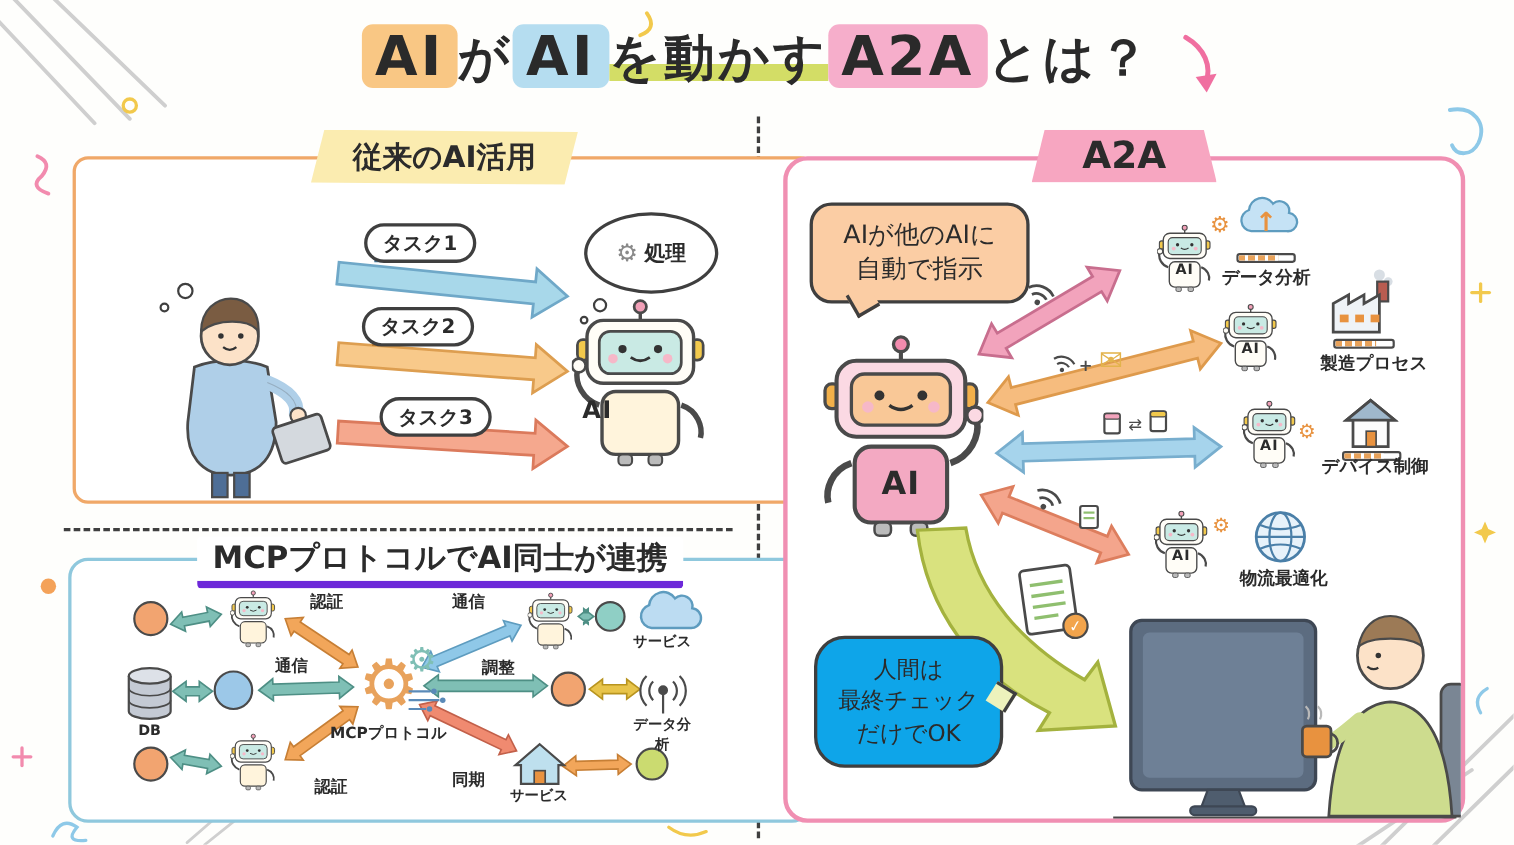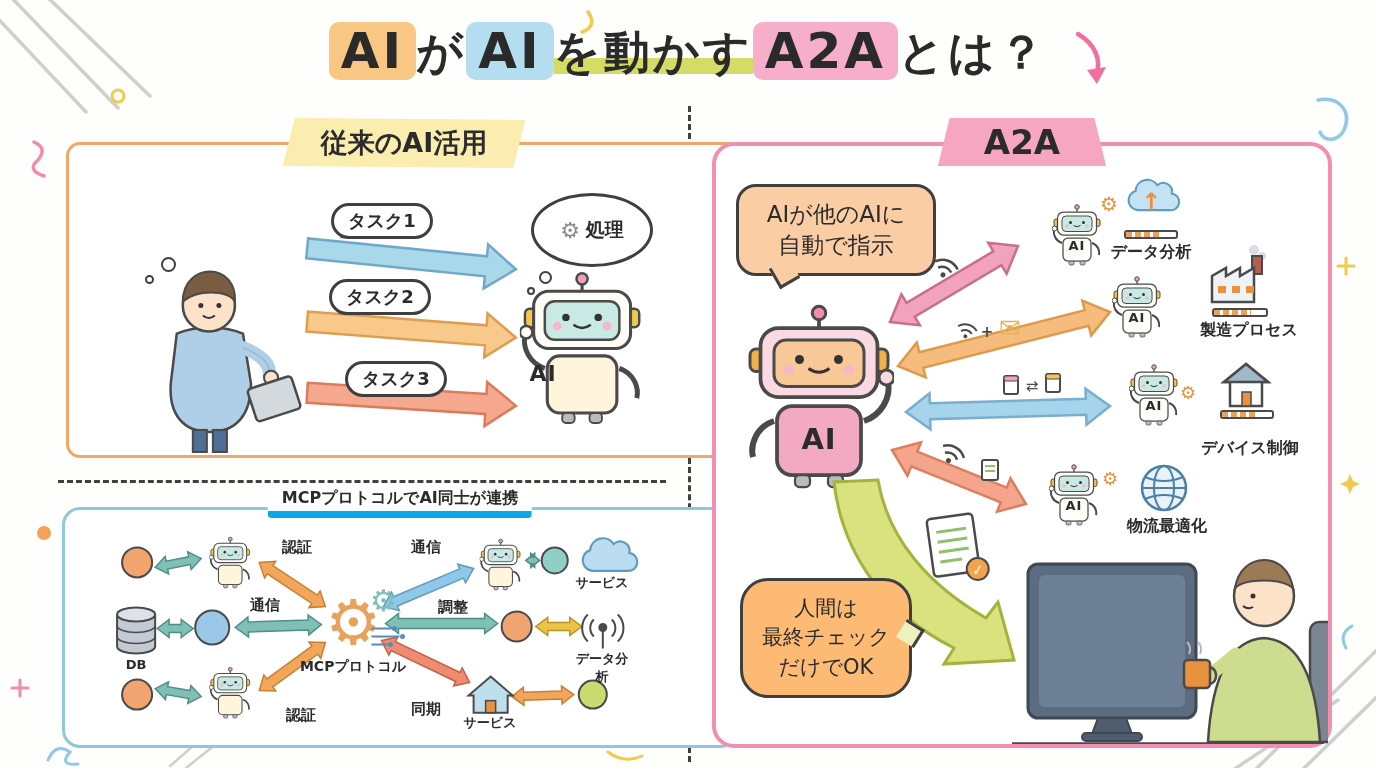--- a/index.html
+++ b/index.html
@@ -42,43 +42,43 @@
     background: #FBECB0; padding: 7px 38px; font-size: 27px; font-weight: bold;
     white-space: nowrap; clip-path: polygon(5% 0, 100% 4%, 95% 100%, 0 96%);
   }
   .ribbon-pink {
     position: absolute; left: 50%; top: -28px; transform: translateX(-50%);
     background: #F7A6C1; padding: 4px 46px; font-size: 34px; font-weight: bold;
     white-space: nowrap; clip-path: polygon(7% 0, 93% 0, 100% 100%, 0 100%);
   }
   .mcp-title {
     position: absolute; left: 50%; top: -22px; transform: translateX(-50%);
-    background: #fff; padding: 0 14px 2px; font-size: 16px; font-weight: bold;
-    white-space: nowrap; border-bottom: 7px solid #0ea5e9; border-radius: 4px;
+    background: #fff; padding: 0 14px 2px; font-size: 28px; font-weight: bold;
+    white-space: nowrap; border-bottom: 7px solid #6d28d9; border-radius: 4px;
   }
 
   
   .cloud {
     position: absolute; background: #fff; border: 3px solid #3F3F3F; border-radius: 50%;
     display: flex; align-items: center; justify-content: center; gap: 6px;
     text-align: center; font-weight: bold; z-index: 2;
   }
   .tail-dot { position: absolute; background: #fff; border: 2.5px solid #3F3F3F; border-radius: 50%; }
   .bubble {
     position: absolute; border: 3px solid #3F3F3F; border-radius: 20px;
     display: flex; align-items: center; justify-content: center;
     text-align: center; font-weight: normal; z-index: 2;
   }
   .bubble-ai { background: #FBCDA4; font-size: 23px; line-height: 1.35; }
   .bubble-ai::after {
     content: ""; position: absolute; left: 34px; bottom: -12px; width: 20px; height: 20px;
     background: #FBCDA4; border-right: 3px solid #3F3F3F; border-bottom: 3px solid #3F3F3F;
     transform: rotate(60deg);
   }
-  .bubble-human { background: #fdba74; font-size: 21px; line-height: 1.4; border-radius: 28px; }
+  .bubble-human { background: #0ea5e9; font-size: 21px; line-height: 1.4; border-radius: 28px; }
   .bubble-human::after {
     content: ""; position: absolute; right: -12px; top: 42px; width: 18px; height: 18px;
     background: #EDF2BC; border-right: 3px solid #3F3F3F; border-top: 3px solid #3F3F3F;
     transform: rotate(32deg);
   }
 
   
   .task-pill {
     position: absolute; background: #fff; border: 3px solid #3F3F3F; border-radius: 20px;
     padding: 3px 14px; font-size: 18px; font-weight: bold; z-index: 2;
@@ -437,21 +437,21 @@
     </div>
   <div class="progress" style="left:496px;top:162px;width:56px;height:9px">
       <i></i>
     </div>
   <div class="progress" style="left:504px;top:264px;width:54px;height:9px">
       <i></i>
     </div>
 
   <div class="agent-label" style="left:380px;top:96px;width:110px">データ分析</div>
   <div class="agent-label" style="left:478px;top:174px;width:110px">製造プロセス</div>
-  <div class="agent-label" style="left:476px;top:292px;width:116px">デバイス制御</div>
+  <div class="agent-label" style="left:476px;top:268px;width:116px">デバイス制御</div>
   <div class="agent-label" style="left:396px;top:370px;width:110px">物流最適化</div>
 
   <div class="bubble bubble-human pre" style="left:24px;top:432px;width:172px;height:120px">
     <span class="pre">人間は
 最終チェック
 だけでOK</span>
   </div>
 </section>
 
 </body></html>

